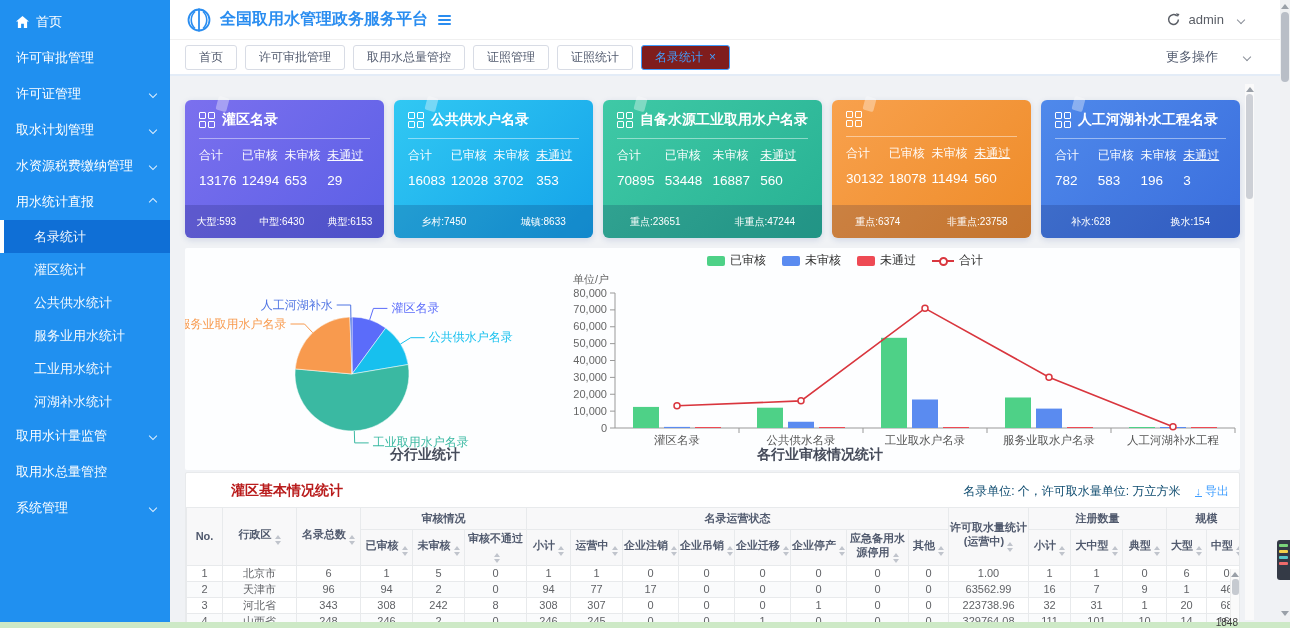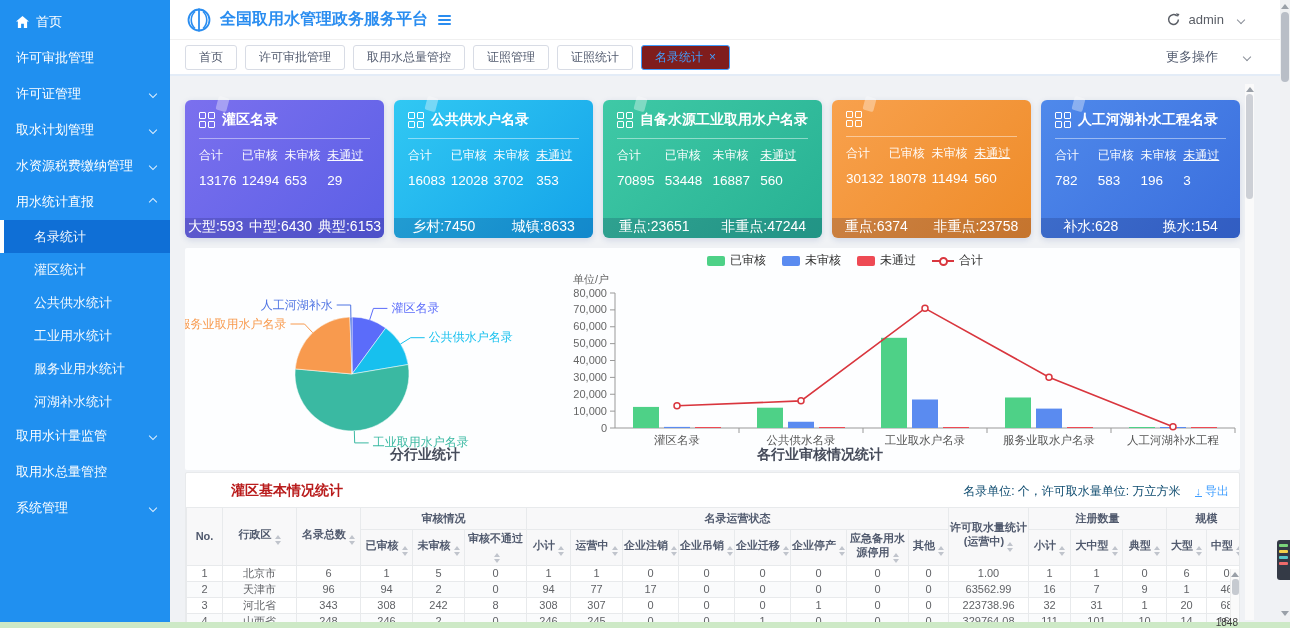--- a/index.html
+++ b/index.html
@@ -39,21 +39,21 @@
   .card-body{padding:11px 14px 0}
   .card-head{display:flex;align-items:center;font-size:14px;font-weight:bold;white-space:nowrap;overflow:hidden}
   .grid-icon{display:inline-grid;grid-template-columns:7px 7px;gap:2px;margin-right:7px;flex:none}
   .grid-icon i{width:7px;height:7px;border:1.5px solid #fff;border-radius:1px}
   .card-div{border-top:1px solid rgba(255,255,255,.45);margin:9px 0 8px}
   .stats{display:flex}
   .stat{width:25%}
   .stat .sl{font-size:12px;color:rgba(255,255,255,.96)}
   .stat .sl.u{text-decoration:underline}
   .stat .sv{font-size:13.5px;margin-top:9px}
-  .card-foot{margin-top:auto;height:20px;background:rgba(10,15,70,.18);border-radius:0 0 6px 6px;display:flex;justify-content:space-around;font-size:14px}
+  .card-foot{margin-top:auto;height:33px;background:rgba(10,15,70,.18);border-radius:0 0 6px 6px;display:flex;align-items:center;justify-content:space-around;font-size:10px}
 
   
   .charts-panel{margin-top:10px;height:222px;background:#fdfeff;border-radius:2px;display:flex;position:relative}
   .pie-box{width:360px;position:relative;flex:none}
   .bar-box{flex:1;position:relative}
   .chart-title{position:absolute;bottom:6px;left:0;right:0;text-align:center;font-size:14px;font-weight:bold;color:#464c5b}
   .pie-box .chart-title{padding-left:120px}
   .bar-box .chart-title{padding-right:150px}
   .legend{position:absolute;top:4px;left:0;right:100px;display:flex;justify-content:center;gap:16px;align-items:center;font-size:12px;color:#333}
   .legend .li{display:flex;align-items:center;gap:5px;cursor:pointer}
@@ -138,24 +138,24 @@
           <div class="side-item active">
             <span class="lbl">名录统计</span>
           </div>
           <div class="side-item">
             <span class="lbl">灌区统计</span>
           </div>
           <div class="side-item">
             <span class="lbl">公共供水统计</span>
           </div>
           <div class="side-item">
+            <span class="lbl">服务业用水统计</span>
+          </div>
+          <div class="side-item">
             <span class="lbl">工业用水统计</span>
-          </div>
-          <div class="side-item">
-            <span class="lbl">服务业用水统计</span>
           </div>
           <div class="side-item">
             <span class="lbl">河湖补水统计</span>
           </div>
         </div>
         <div class="side-item">
           <span class="lbl">取用水计量监管</span>
           <span class="chev"></span>
         </div>
         <div class="side-item">

